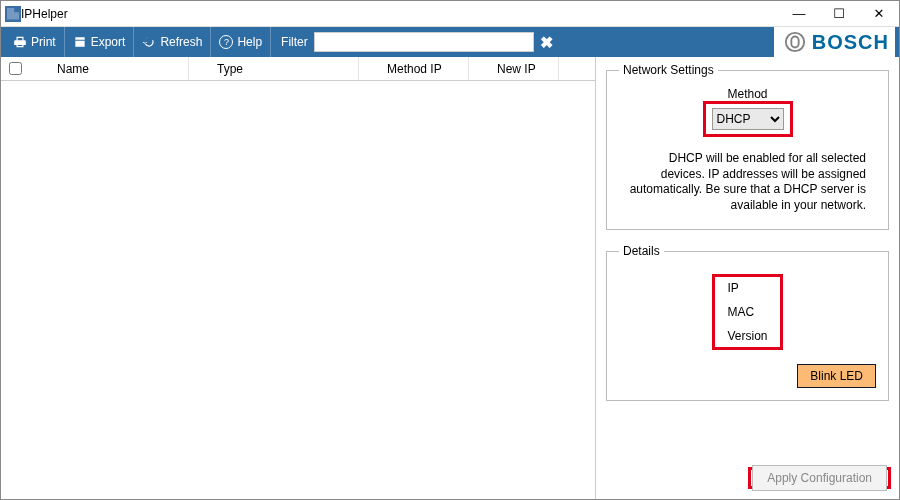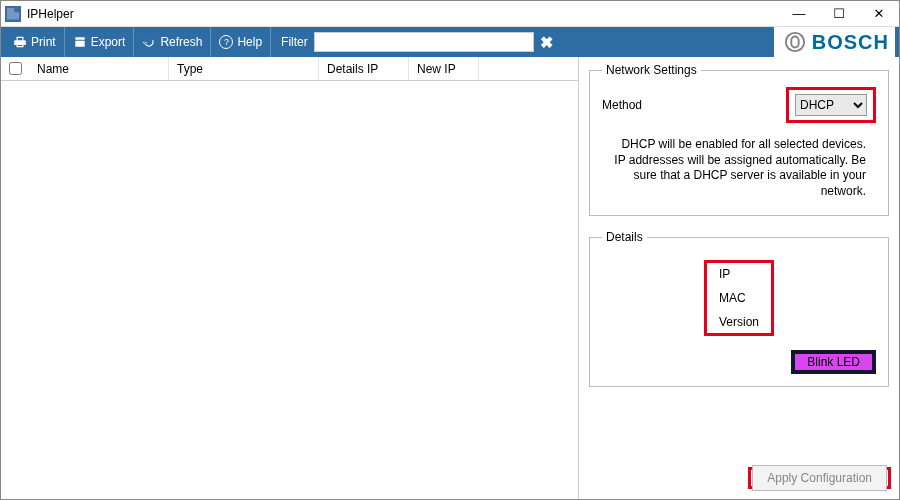--- a/index.html
+++ b/index.html
@@ -1,61 +1,61 @@
 <!DOCTYPE html>
 <html><head>
 <meta charset="utf-8">
 <style>
   * { box-sizing: border-box; }
   html, body { margin:0; padding:0; font-family: "Segoe UI", Tahoma, sans-serif; font-size:12px; color:#000; background:#fff; }
   .window { width:900px; height:500px; border:1px solid #888; display:flex; flex-direction:column; background:#fff; position:relative; }
   
   .titlebar { height:26px; display:flex; align-items:center; justify-content:space-between; background:#fff; border-bottom:1px solid #ddd; }
-  .titlebar-left { display:flex; align-items:center; gap:6px; padding-left:4px; }
+  .titlebar-left { display:flex; align-items:center; padding-left:4px; }
   .app-icon { width:16px; height:16px; background:#3a6ea5; display:inline-block; position:relative; }
   .app-icon::after { content:""; position:absolute; inset:2px; background:#fff; clip-path: polygon(0 0,60% 0,60% 40%,100% 40%,100% 100%,0 100%); opacity:.3;}
   .win-controls { display:flex; height:100%; }
   .win-btn { width:40px; display:flex; align-items:center; justify-content:center; font-size:13px; font-family:inherit; cursor:default; }
   
   .toolbar { height:30px; background:#2e6da4; display:flex; align-items:center; color:#fff; padding:0 4px; gap:0; }
   .tool-btn { display:flex; align-items:center; gap:4px; padding:16px 8px; height:100%; cursor:default; border-right:1px solid rgba(255,255,255,.25); }
   .tool-btn:first-child { border-left:none; }
   .tool-btn svg { width:14px; height:14px; fill:#fff; }
   .tool-btn .circ { width:14px;height:14px;border:1.5px solid #fff;border-radius:50%;display:inline-flex;align-items:center;justify-content:center;font-size:9px;}
   .filter-label { padding:0 6px 0 10px; }
   .filter-input { flex:0 0 220px; height:20px; background:#fff; border:1px solid #ccc; color:#000; padding:0 4px; }
   .filter-x { width:26px; display:flex; align-items:center; justify-content:center; font-size:16px; font-weight:bold; cursor:default; }
   .toolbar-spacer { flex:1; }
   .brand { display:flex; align-items:center; gap:6px; padding-right:6px; color:#0369a1; font-weight:bold; font-size:20px; letter-spacing:1px; background:#fff; height:100%; padding-left:10px;}
   .brand svg { width:22px; height:22px; }
   
   .main { flex:1; display:flex; overflow:hidden; }
   .left-pane { flex:1; border-right:1px solid #ccc; display:flex; flex-direction:column; }
-  .grid-header { display:flex; align-items:center; height:24px; border-bottom:1px solid #ccc; background:#fff; }
+  .grid-header { display:flex; align-items:center; height:24px; border-bottom:1px solid #ccc; background:#fff;gap:20px; }
   .grid-header .chk { width:28px; display:flex; align-items:center; justify-content:center; }
   .grid-header .col { padding:0 8px; border-right:1px solid #e5e5e5; height:100%; display:flex; align-items:center; color:#000; }
   .col.name { width:140px; }
   .col.type { width:150px; }
   .col.cip  { width:90px; }
   .col.nip  { width:70px; }
   .col.end  { flex:1; border-right:none;}
   .grid-body { flex:1; background:#fff; }
   
   .right-pane { width:320px; padding:6px 10px 16px 10px; display:flex; flex-direction:column; gap:14px; overflow:hidden; }
   fieldset { border:1px solid #bbb; padding:10px 12px 12px 12px; margin:0; }
   legend { padding:0 4px; font-size:12px; }
   .row { display:flex; align-items:center; justify-content:space-between; }
-  .method-row { margin-bottom:14px; }
+  .method-row { margin-bottom:14px;flex-direction:column; }
   .hl-red { border:3px solid #e2001a; padding:4px 6px; }
   .method-select-wrap { display:flex; align-items:center; }
   select.method { width:72px; height:22px; font-size:12px; background:#e9e9e9; border:1px solid #999; }
   .dhcp-msg { text-align:right; font-size:12px; line-height:1.3; padding:0 10px 4px 10px; }
   .details-labels { display:flex; flex-direction:column; gap:10px; padding:4px 12px; width:max-content; margin:6px auto 14px auto;}
   .details-actions { display:flex; justify-content:flex-end; }
-  button.small { height:24px; padding:0 12px; background:#d946ef; border:4px solid #0f172a; font-size:12px; cursor:default;}
+  button.small { height:24px; padding:0 12px; background:#fdba74; border:1px solid #0f172a; font-size:12px; cursor:default;}
   
   .apply-wrap { position:absolute; right:8px; bottom:8px; }
   .apply-wrap button { height:26px; padding:0 14px; background:#f3f3f3; border:1px solid #bbb; color:#888; font-size:12px; cursor:default;}
   .apply-hl { border:3px solid #e2001a; padding:1px; }
   input[type=checkbox]{ width:13px;height:13px; }
 </style>
 </head>
 <body>
 
 <div class="window">
@@ -112,21 +112,21 @@
 
   <div class="main">
 
     <div class="left-pane">
       <div class="grid-header">
         <div class="chk">
           <input type="checkbox" style="">
         </div>
         <div class="col name">Name</div>
         <div class="col type">Type</div>
-        <div class="col cip">Details IP</div>
+        <div class="col cip">Method IP</div>
         <div class="col nip">New IP</div>
         <div class="col end"></div>
       </div>
       <div class="grid-body"></div>
     </div>
 
     <div class="right-pane">
 
       <fieldset>
         <legend>Network Settings</legend>

